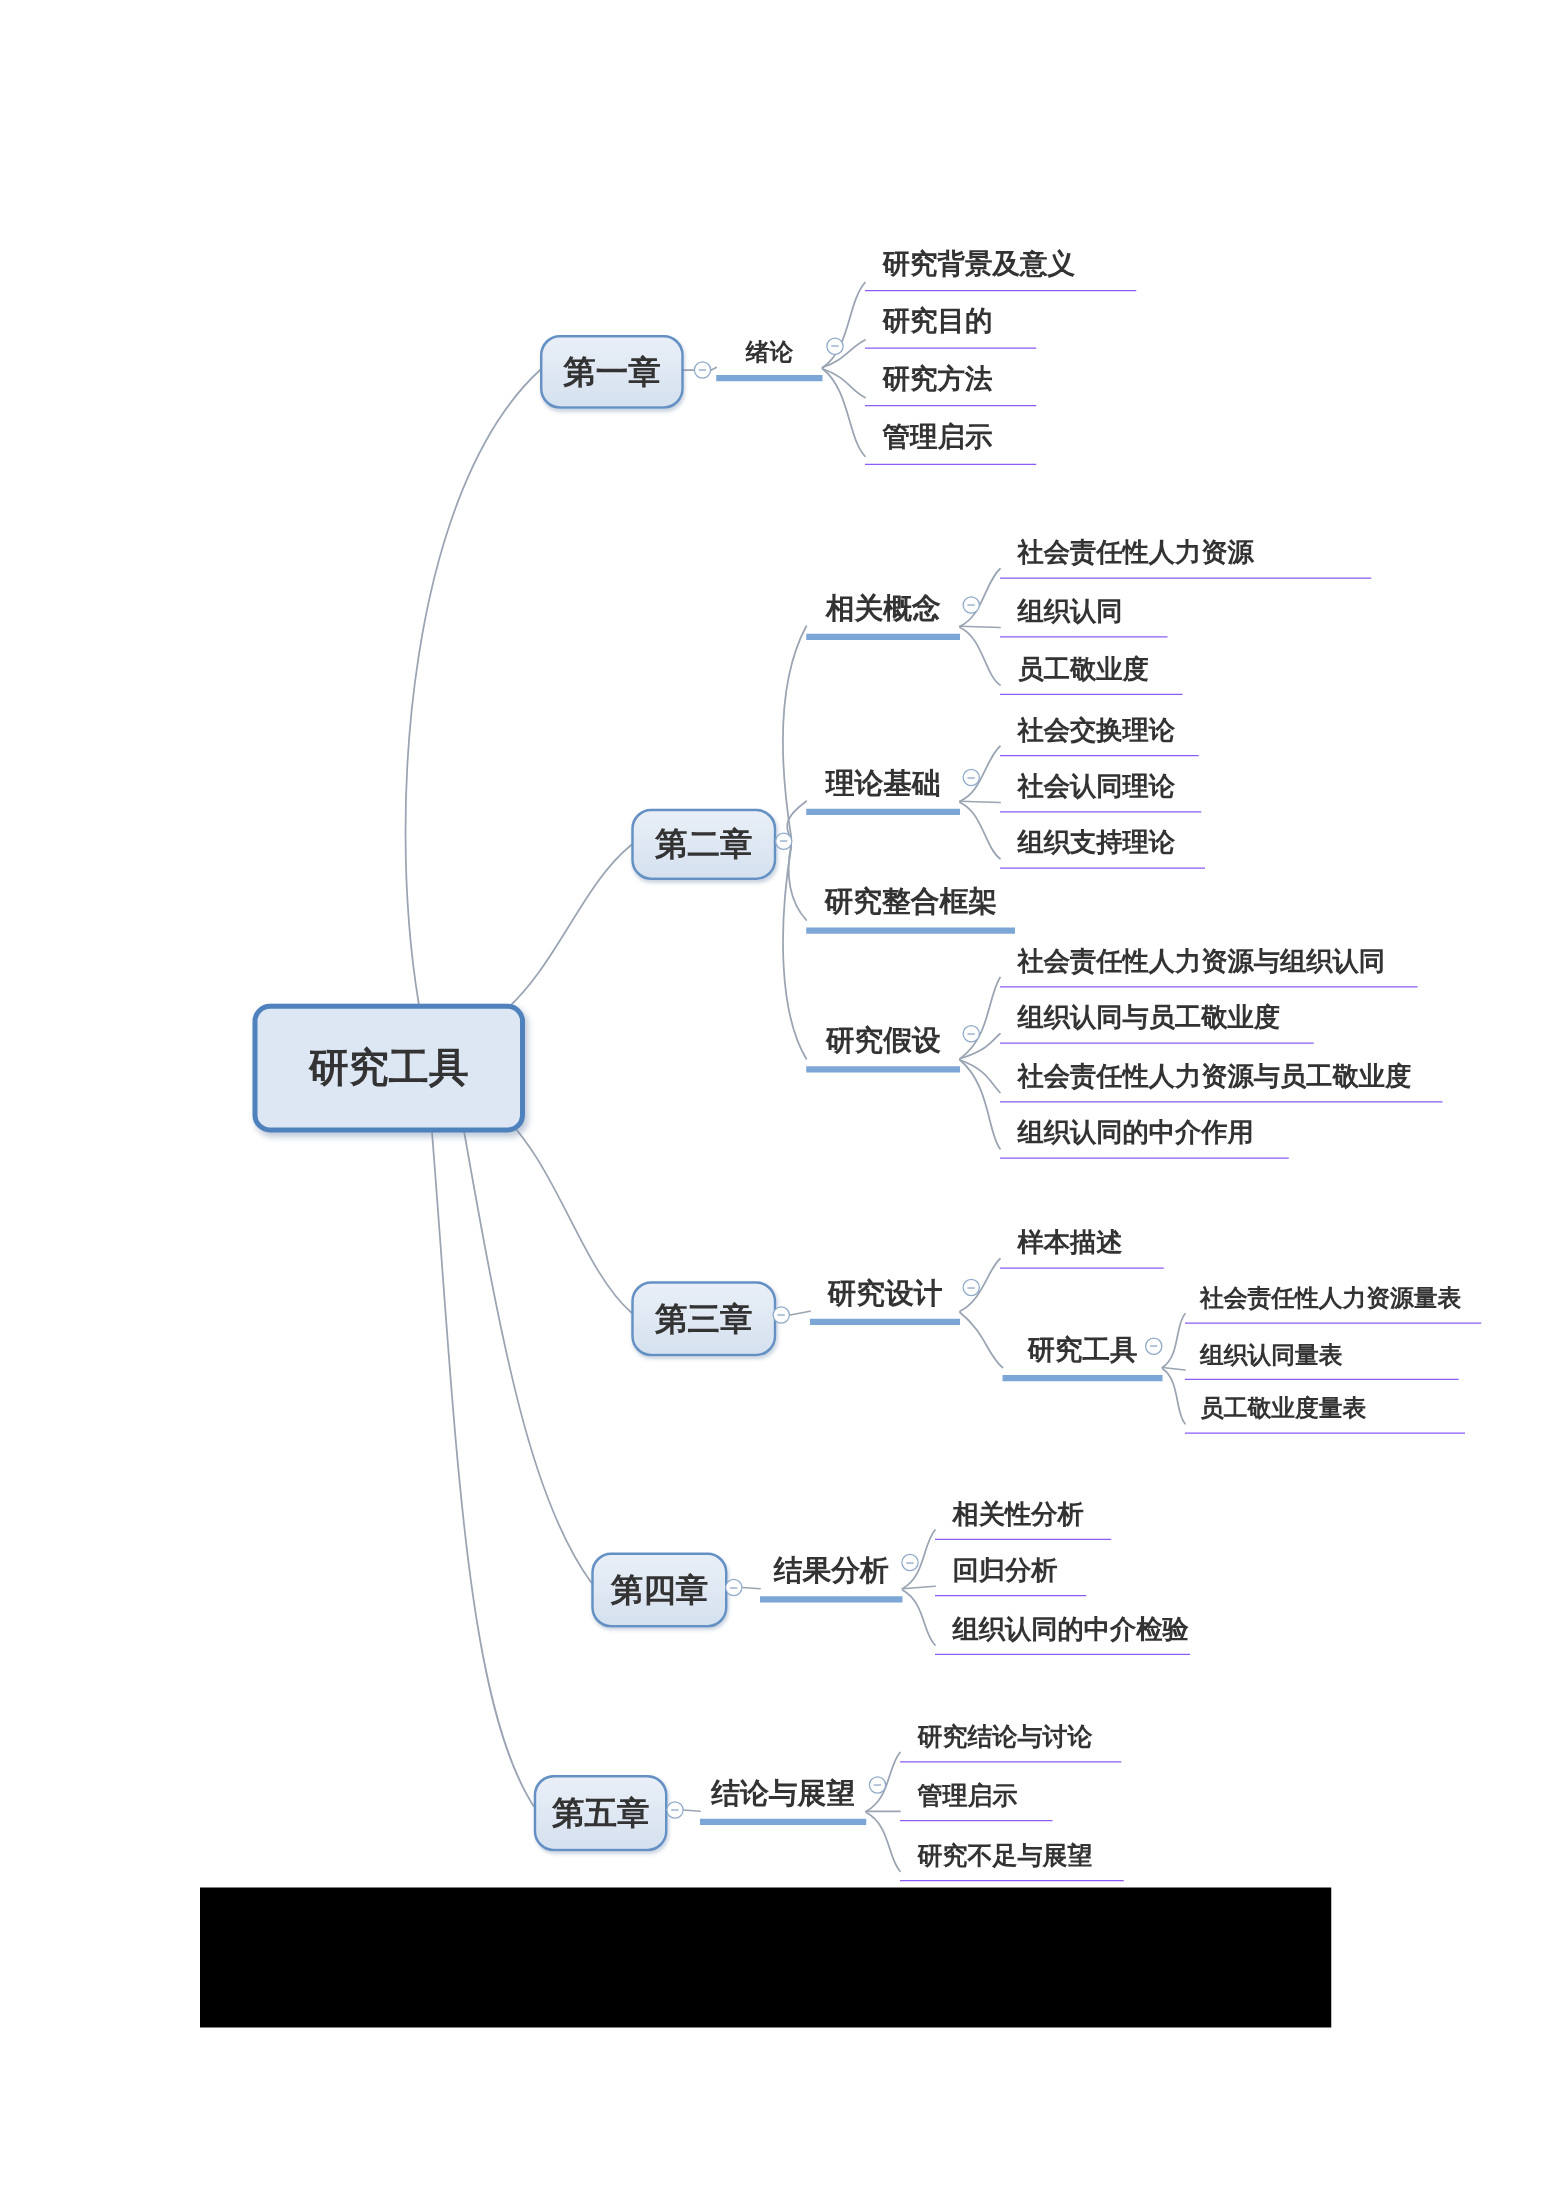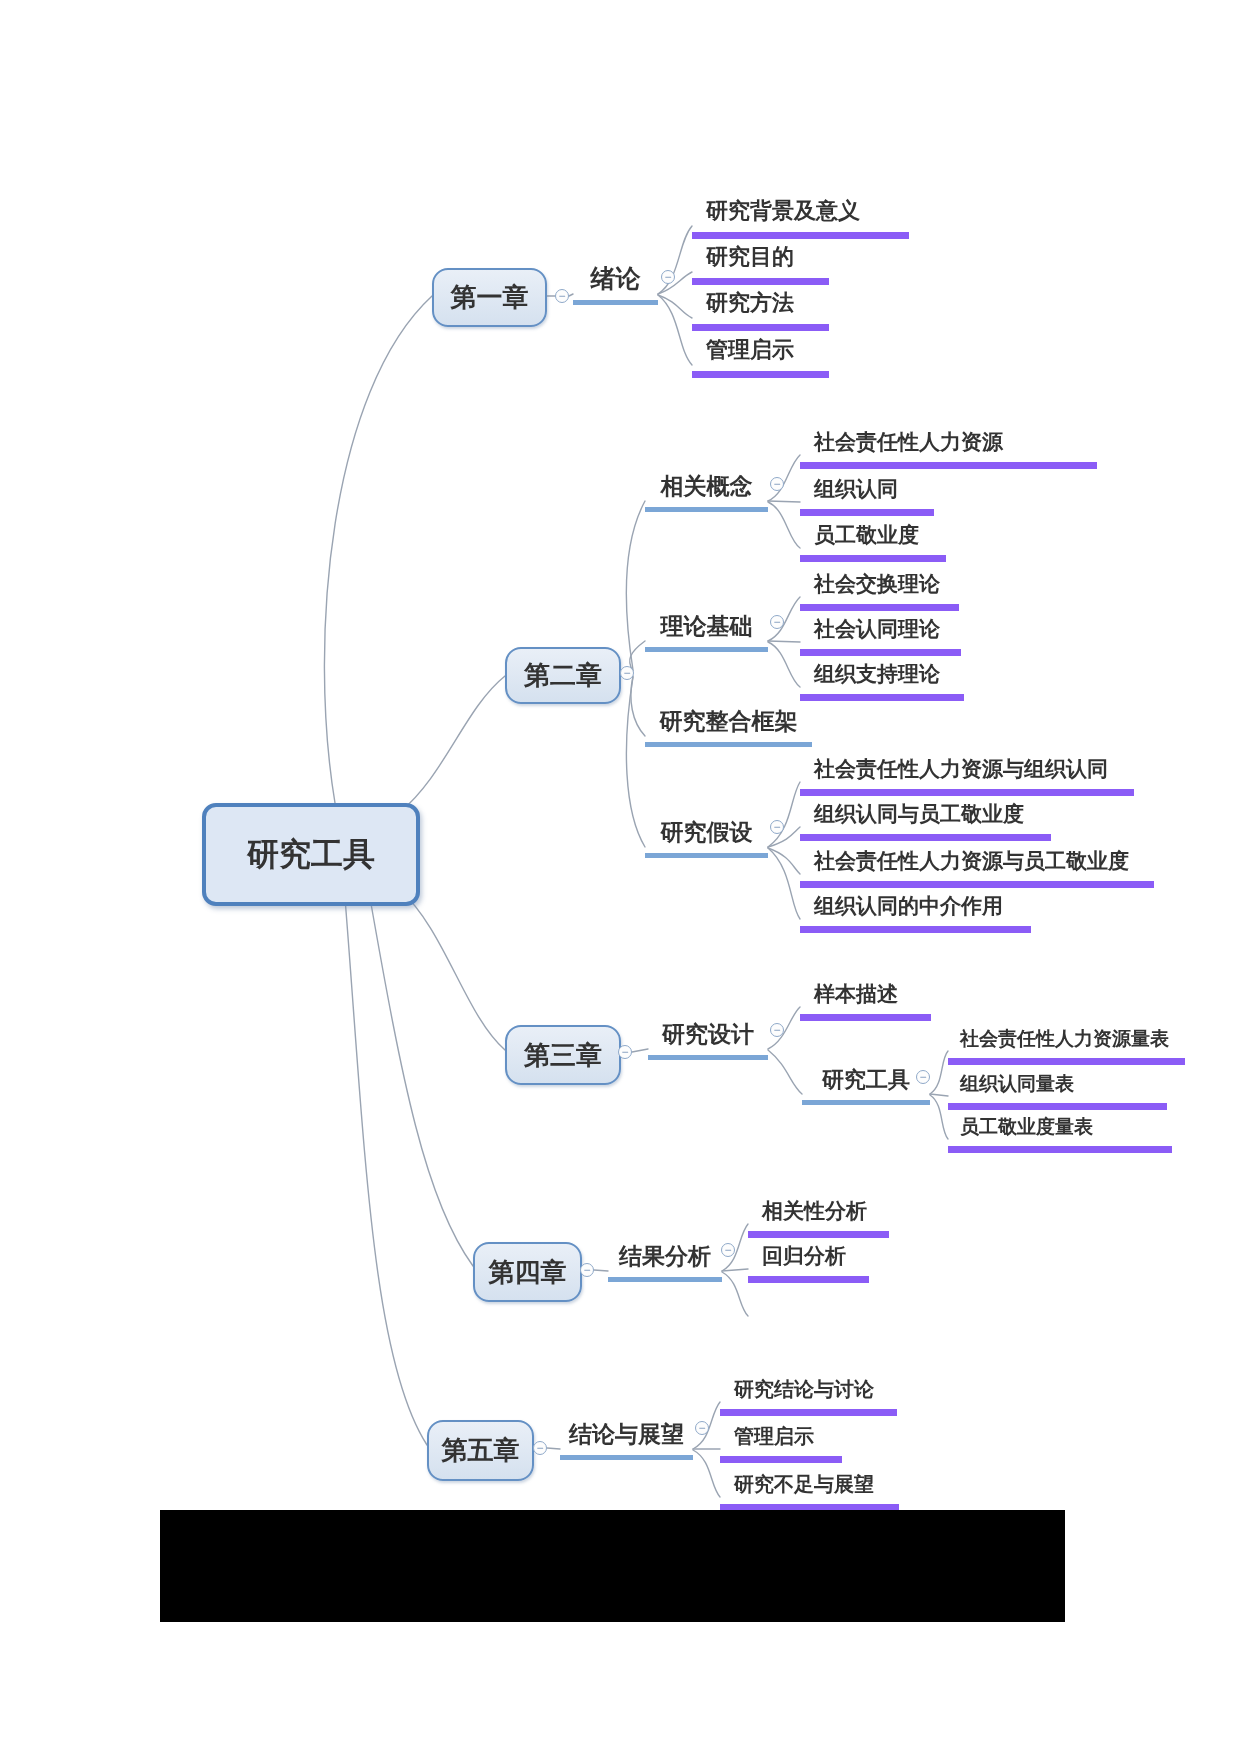--- a/index.html
+++ b/index.html
@@ -10,23 +10,23 @@
        background:linear-gradient(180deg,#e9eff7,#d5e1ef);
        border:2px solid #6490c4;border-radius:16px;
        font-weight:700;font-size:26px;color:#333;
        box-shadow:1px 2px 3px rgba(110,135,170,.35);}
   .root-box{background:#dde7f4;border:4px solid #4f81bd;border-radius:14px;
        font-size:32px;box-shadow:2px 3px 5px rgba(110,135,170,.45);}
   .topic{position:absolute;display:flex;align-items:flex-end;justify-content:center;
        border-bottom:5px solid #7ba6d6;padding-bottom:5px;
        font-weight:700;font-size:23px;white-space:nowrap;}
   .leaf{position:absolute;display:flex;align-items:flex-end;
-       border-bottom:7px solid #8b5cf6;padding:0 0 6px 14px;
+       border-bottom:1px solid #8b5cf6;padding:0 0 6px 14px;
        font-weight:700;font-size:21px;white-space:nowrap;}
-  .fs29{font-size:25px;font-family:Liberation Serif, serif;}
+  .fs29{font-size:19px;font-family:Liberation Serif, serif;}
   .fs22{font-size:22px;}
   .fs20{font-size:20px;}
   .fs19{font-size:19px;padding-left:12px;}
   .collapse{position:absolute;width:14px;height:14px;border:1px solid #8fa9c9;border-radius:50%;
        background:#fdfdfd;color:#7e99bb;font-size:12px;line-height:12px;text-align:center;
        font-weight:400;box-sizing:border-box;}
   .footer-bar{position:absolute;background:#000;}
 </style>
 </head>
 <body>
@@ -115,20 +115,21 @@
   <div class="leaf" style="left:800px;top:839px;width:340px;height:36px">社会责任性人力资源与员工敬业度</div>
   <div class="leaf" style="left:800px;top:884px;width:217px;height:36px">组织认同的中介作用</div>
 
   <div class="leaf" style="left:800px;top:972px;width:117px;height:36px">样本描述</div>
   <div class="leaf fs19" style="left:948px;top:1018px;width:225px;height:34px">社会责任性人力资源量表</div>
   <div class="leaf fs19" style="left:948px;top:1063px;width:207px;height:34px">组织认同量表</div>
   <div class="leaf fs19" style="left:948px;top:1106px;width:212px;height:34px">员工敬业度量表</div>
 
   <div class="leaf" style="left:748px;top:1189px;width:127px;height:36px">相关性分析</div>
   <div class="leaf" style="left:748px;top:1234px;width:107px;height:36px">回归分析</div>
+  <div class="leaf" style="left:748px;top:1281px;width:190px;height:36px">组织认同的中介检验</div>
 
   <div class="leaf fs20" style="left:720px;top:1367px;width:163px;height:36px">研究结论与讨论</div>
   <div class="leaf fs20" style="left:720px;top:1414px;width:108px;height:36px">管理启示</div>
   <div class="leaf fs20" style="left:720px;top:1462px;width:165px;height:36px">研究不足与展望</div>
 
   <div class="collapse" style="left:555px;top:289px">−</div>
   <div class="collapse" style="left:661px;top:270px">−</div>
   <div class="collapse" style="left:620px;top:666px">−</div>
   <div class="collapse" style="left:770px;top:477px">−</div>
   <div class="collapse" style="left:770px;top:615px">−</div>

